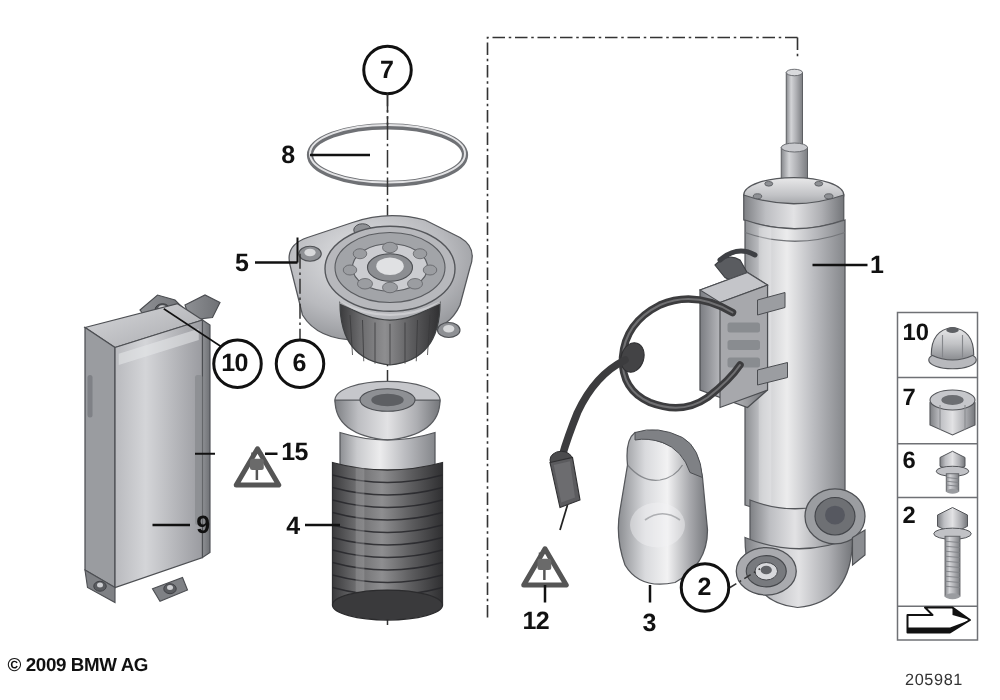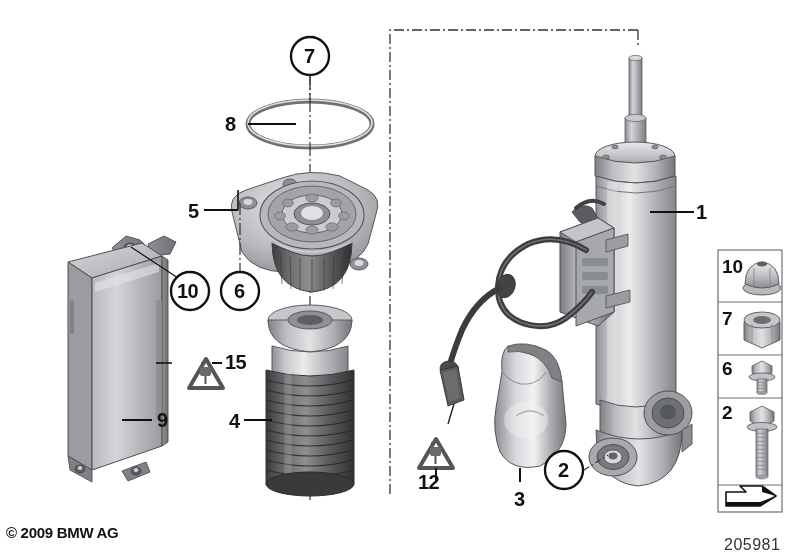--- a/index.html
+++ b/index.html
@@ -4,21 +4,21 @@
 <style>
   html,body{margin:0;padding:0;background:#fff;}
   body{width:800px;height:560px;position:relative;overflow:hidden;
        font-family:"Liberation Sans",sans-serif;color:#000;}
   #stage{position:absolute;left:0;top:0;width:800px;height:560px;}
   svg.layer{position:absolute;left:0;top:0;width:800px;height:560px;}
   .num{position:absolute;font-weight:bold;font-size:20px;line-height:1;
        letter-spacing:-0.5px;color:#111;}
   .copyright{position:absolute;left:6px;top:524px;font-size:15px;
        font-weight:bold;letter-spacing:-0.3px;color:#111;}
-  .drawno{position:absolute;left:724px;top:536px;font-size:16px;color:#333;
+  .drawno{position:absolute;left:724px;top:536px;font-size:13px;color:#333;
        letter-spacing:0.5px;}
   .legnum{position:absolute;font-weight:bold;font-size:19px;color:#111;}
 </style>
 </head>
 <body>
 
 <div id="stage">
 
   <svg class="layer" viewBox="0 0 800 560">
     <defs>
@@ -405,21 +405,21 @@
   <div class="num" style="left:558px;top:460px;">2</div>
   <div class="num" style="left:514px;top:489px;">3</div>
   <div class="num" style="left:229px;top:411px;">4</div>
   <div class="num" style="left:188px;top:201px;">5</div>
   <div class="num" style="left:234px;top:281px;">6</div>
   <div class="num" style="left:304px;top:46px;">7</div>
   <div class="num" style="left:225px;top:114px;">8</div>
   <div class="num" style="left:157px;top:410px;">9</div>
   <div class="num" style="left:177px;top:281px;">10</div>
   <div class="num" style="left:225px;top:352px;">15</div>
-  <div class="num" style="left:418px;top:472px;">12</div>
+  <div class="num" style="left:418px;top:487px;">12</div>
 
   <div class="legnum" style="left:722px;top:256px;">10</div>
   <div class="legnum" style="left:722px;top:308px;">7</div>
   <div class="legnum" style="left:722px;top:358px;">6</div>
   <div class="legnum" style="left:722px;top:402px;">2</div>
 
   <div class="copyright">© 2009 BMW AG</div>
   <div class="drawno">205981</div>
 </div>
 

